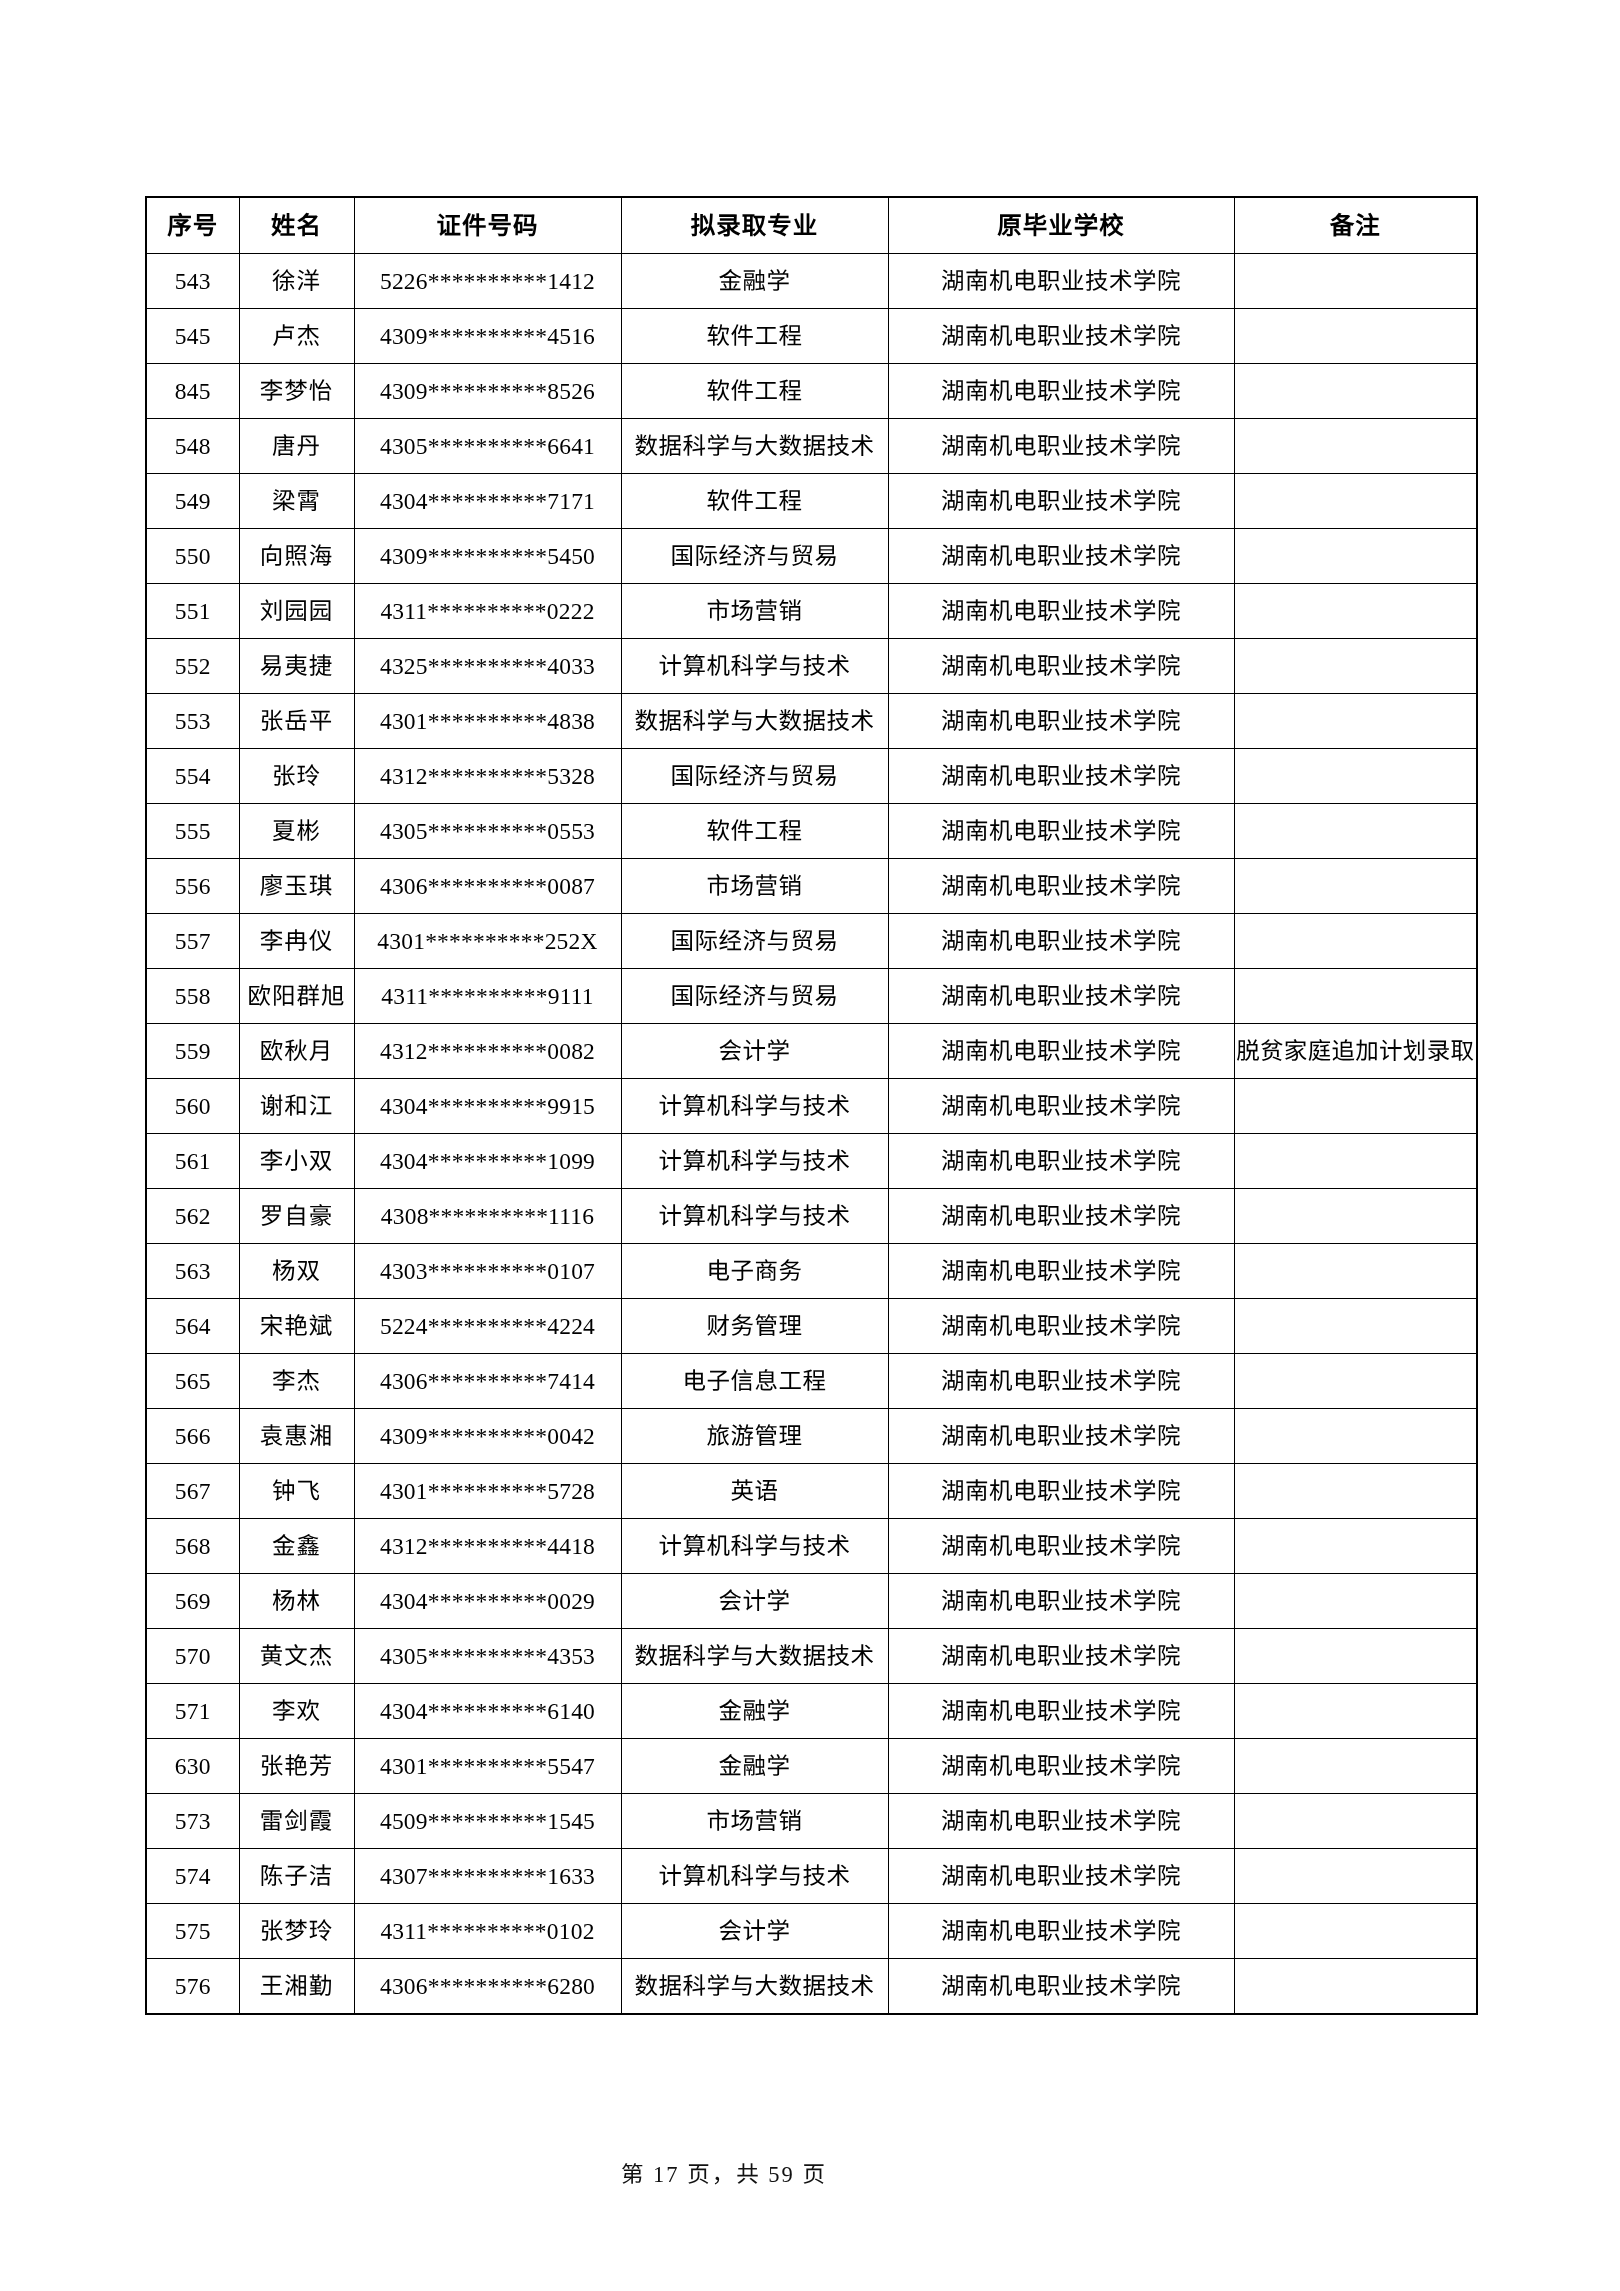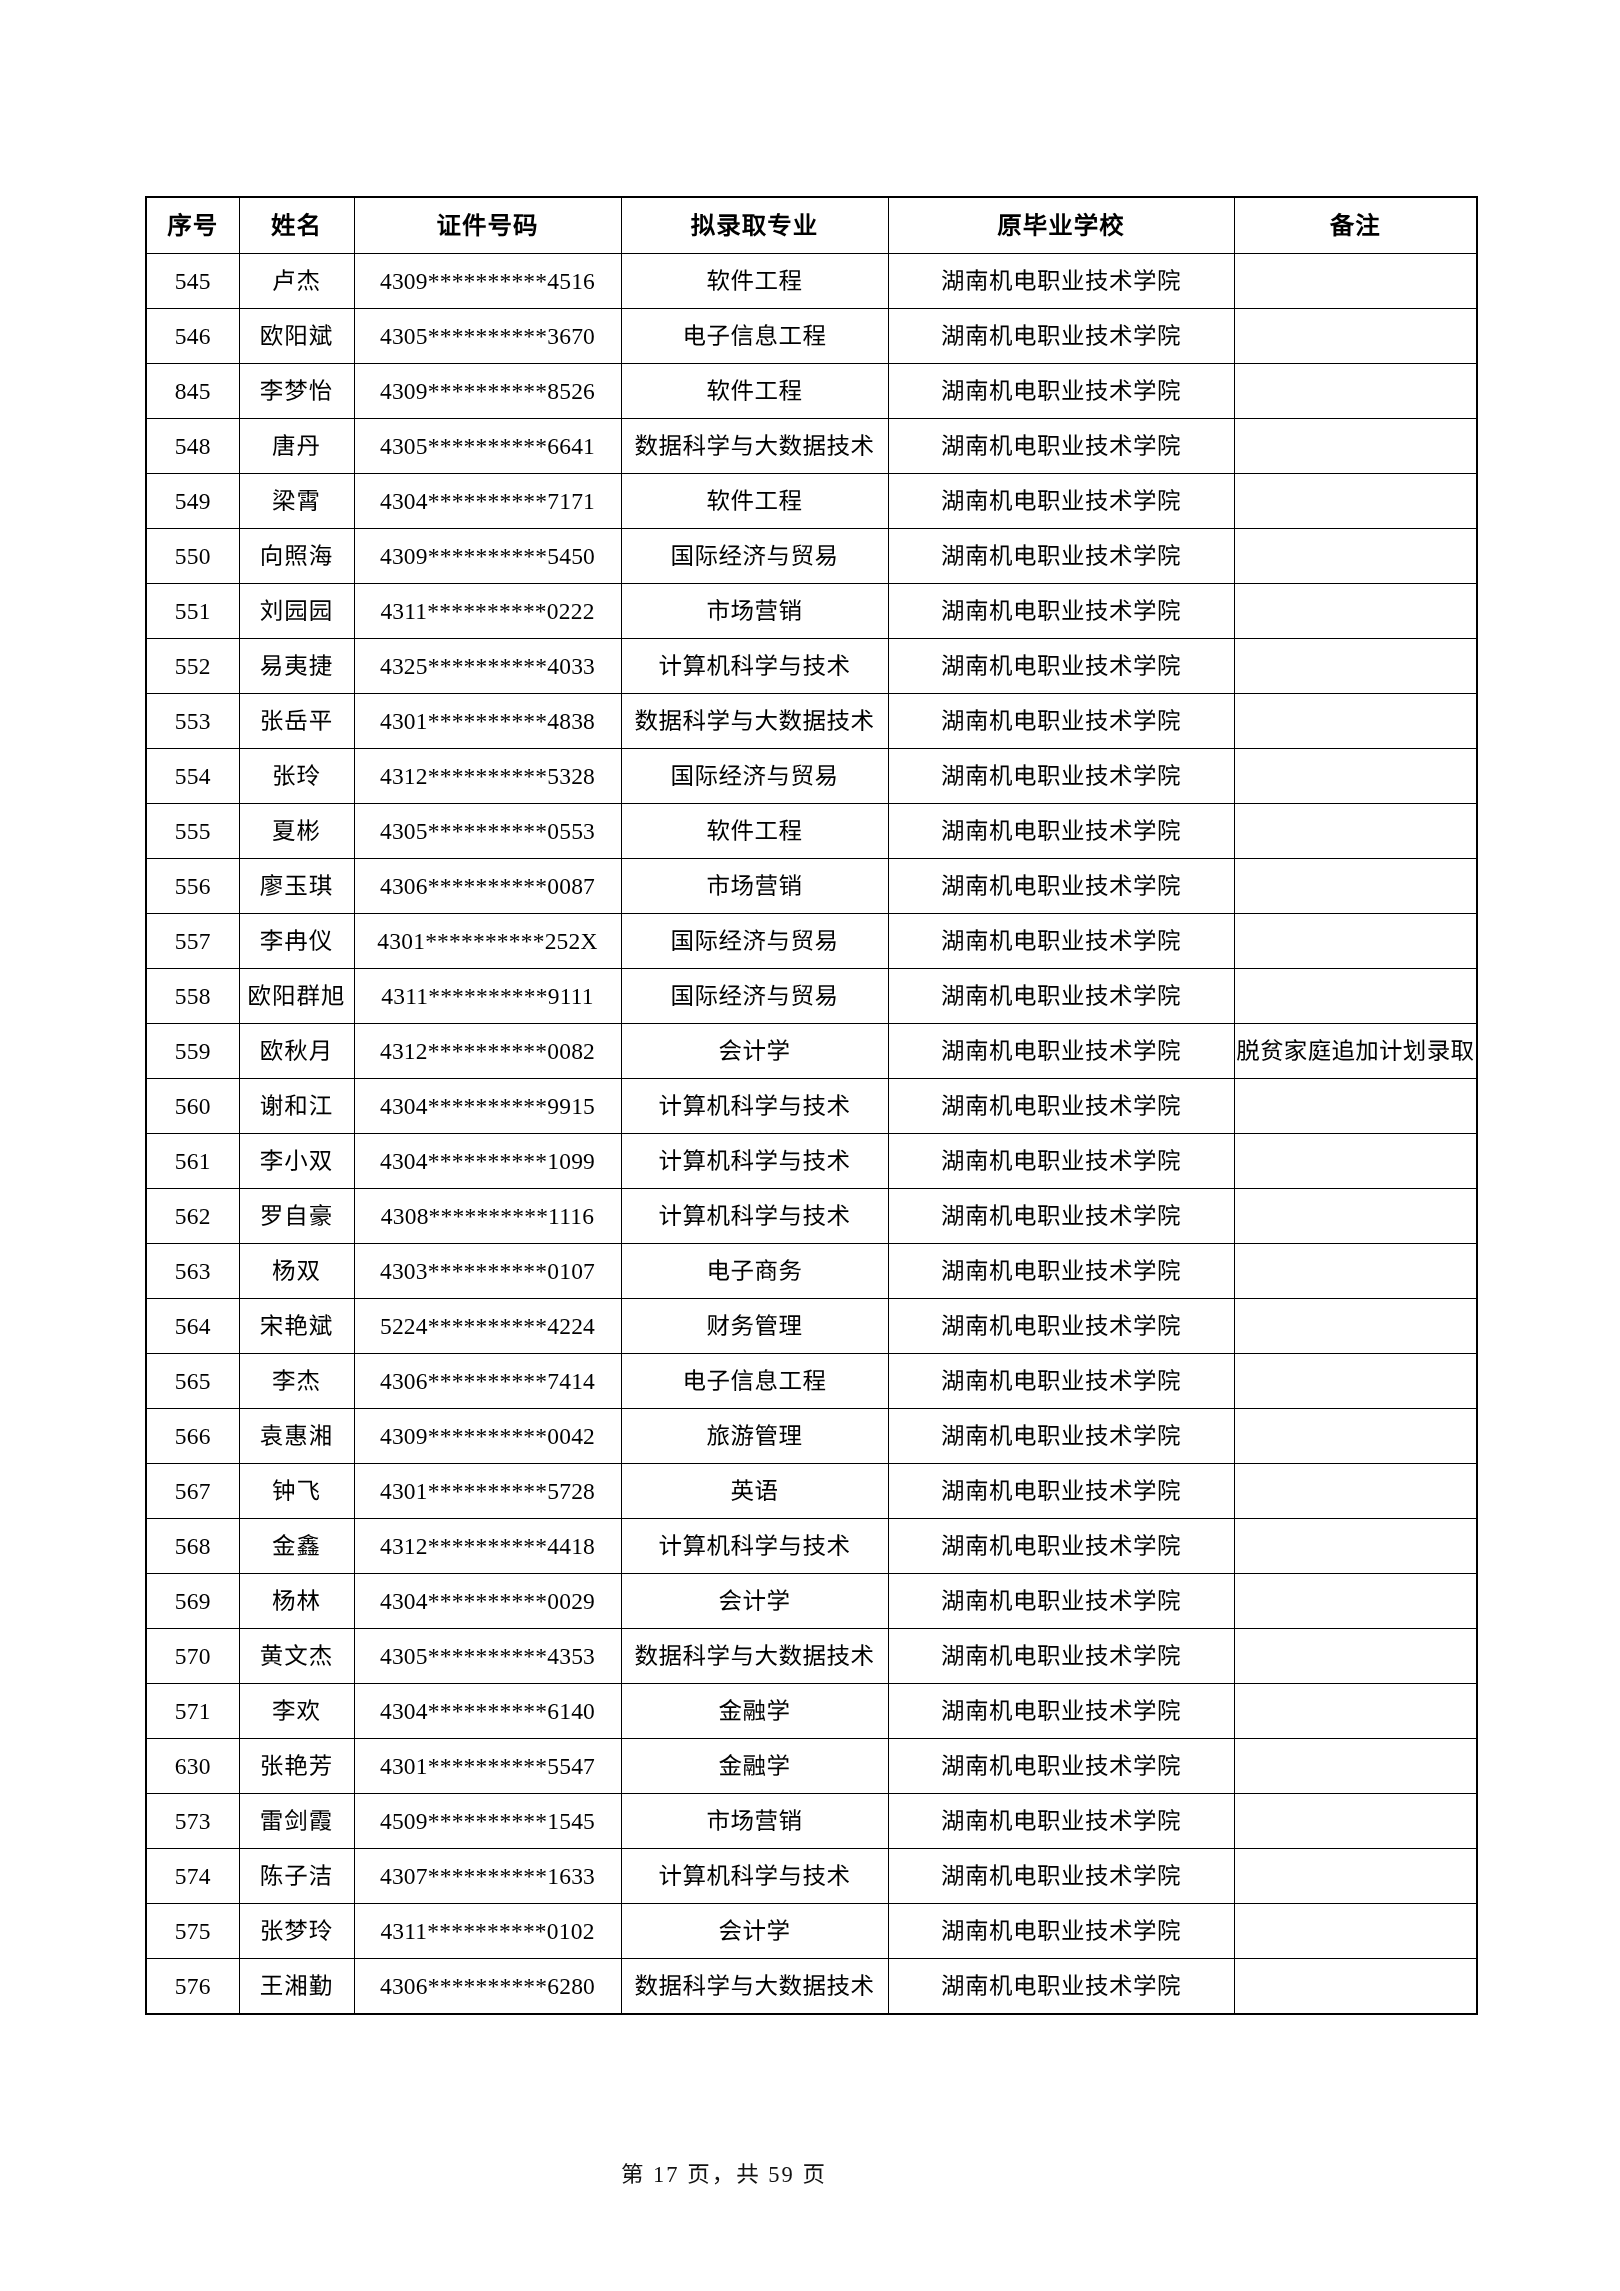--- a/index.html
+++ b/index.html
@@ -108,36 +108,36 @@
           <th>序号</th>
           <th>姓名</th>
           <th>证件号码</th>
           <th>拟录取专业</th>
           <th>原毕业学校</th>
           <th>备注</th>
         </tr>
       </thead>
       <tbody id="roster-body">
           <tr>
+            <td class="seq">543</td>
+            <td class="name">徐洋</td>
+            <td class="idnum">5226**********1412</td>
+            <td class="major">金融学</td>
+            <td class="school">湖南机电职业技术学院</td>
+            <td class="note"></td>
+          </tr>
+          <tr>
             <td class="seq">545</td>
             <td class="name">卢杰</td>
             <td class="idnum">4309**********4516</td>
             <td class="major">软件工程</td>
             <td class="school">湖南机电职业技术学院</td>
             <td class="note"></td>
           </tr>
           <tr>
-            <td class="seq">546</td>
-            <td class="name">欧阳斌</td>
-            <td class="idnum">4305**********3670</td>
-            <td class="major">电子信息工程</td>
-            <td class="school">湖南机电职业技术学院</td>
-            <td class="note"></td>
-          </tr>
-          <tr>
             <td class="seq">845</td>
             <td class="name">李梦怡</td>
             <td class="idnum">4309**********8526</td>
             <td class="major">软件工程</td>
             <td class="school">湖南机电职业技术学院</td>
             <td class="note"></td>
           </tr>
           <tr>
             <td class="seq">548</td>
             <td class="name">唐丹</td>

